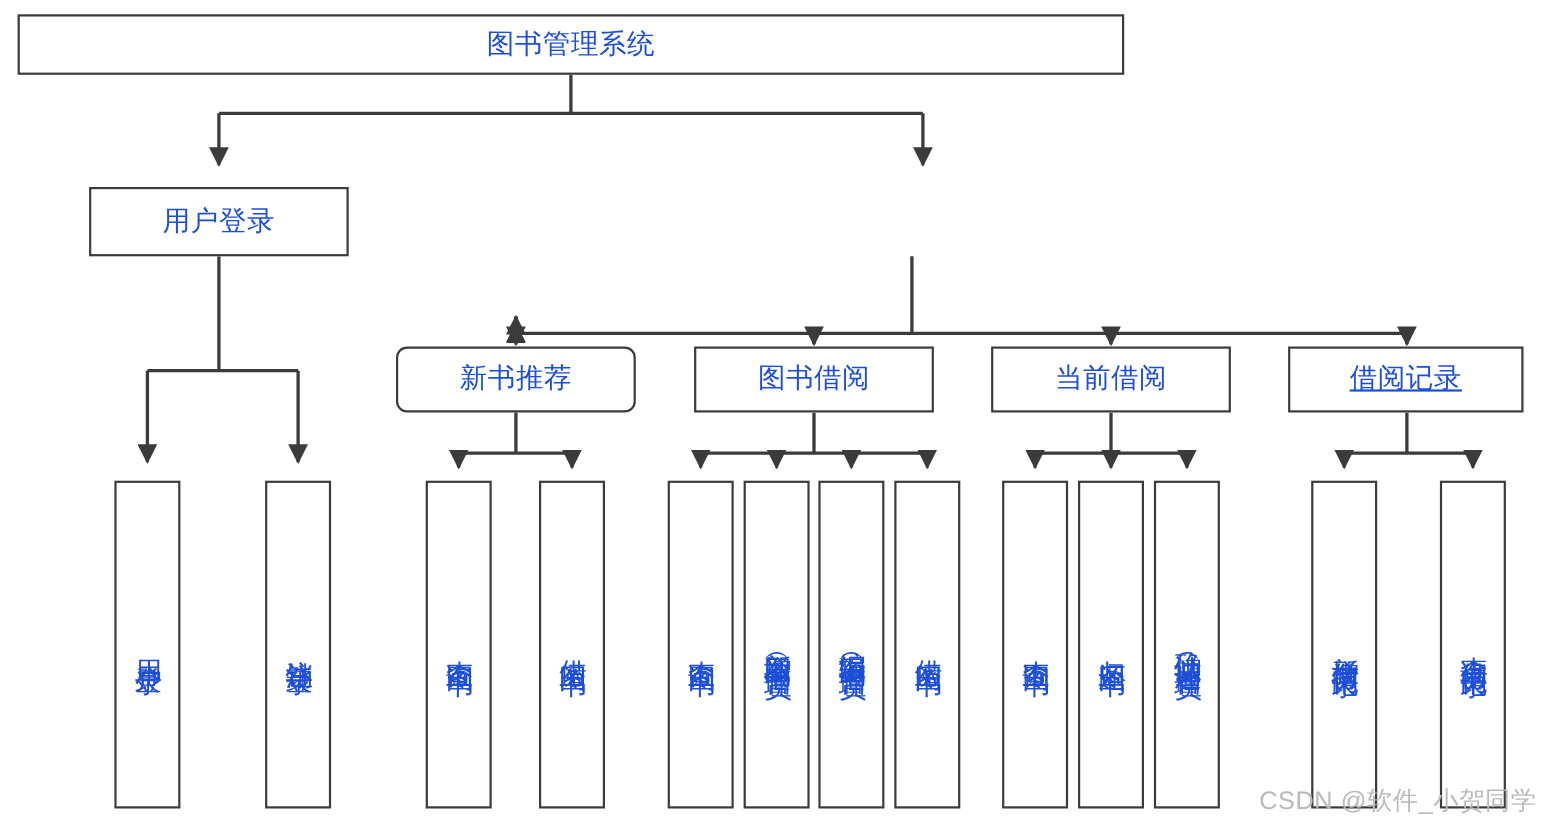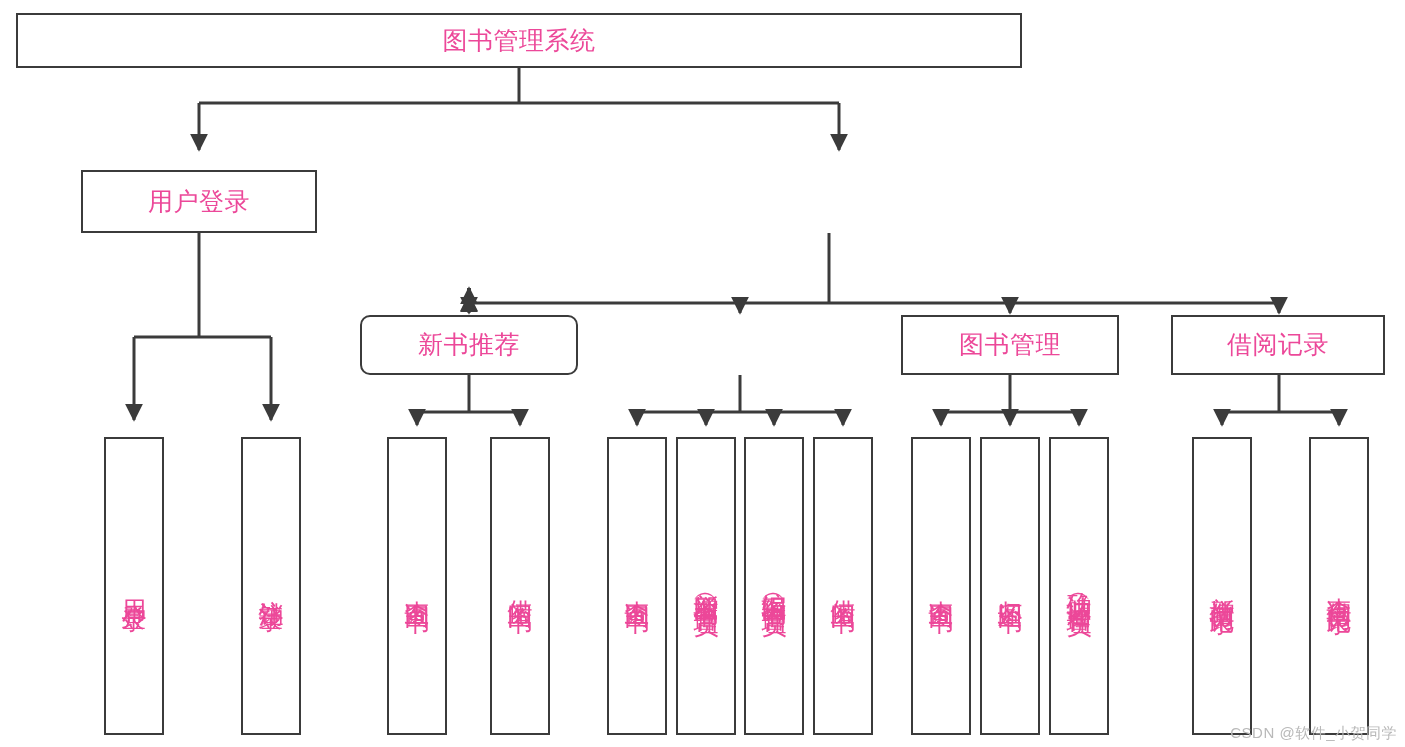--- a/index.html
+++ b/index.html
@@ -28,21 +28,21 @@
     height: 747px;
   }
   .node {
     position: absolute;
     box-sizing: border-box;
     background: #ffffff;
     border: 2px solid #3b3b3b;
     display: flex;
     align-items: center;
     justify-content: center;
-    color: #ec4899;
+    color: #1d4ed8;
     line-height: 1.18;
   }
   .node-label {
     display: block;
     text-align: center;
     white-space: nowrap;
   }
   .node.horiz .node-label {
     writing-mode: horizontal-tb;
     font-size: 25px;
@@ -59,21 +59,21 @@
     writing-mode: vertical-rl;
     text-orientation: upright;
     font-size: 25px;
     letter-spacing: 3px;
     line-height: 1;
   }
   .watermark {
     position: absolute;
     right: 8px;
     bottom: 4px;
-    font-size: 15px;
+    font-size: 23px;
     color: #b9b9b9;
     letter-spacing: 0.5px;
     white-space: nowrap;
     pointer-events: none;
   }
 </style>
 </head>
 <body>
 
 <div id="diagram-root">
@@ -226,26 +226,29 @@
 
   <div class="node horiz" style="left:81px; top:170px; width:236px; height:63px;">
     <span class="node-label">用户登录</span>
   </div>
 
 
   <div class="node horiz" style="left:360px; top:315px; width:218px; height:60px;border-radius:10px;">
     <span class="node-label">新书推荐</span>
   </div>
 
+  <div class="node horiz" style="left:631px; top:315px; width:218px; height:60px;">
+    <span class="node-label">图书借阅</span>
+  </div>
 
   <div class="node horiz" style="left:901px; top:315px; width:218px; height:60px;">
-    <span class="node-label">图书管理</span>
-  </div>
-
-  <div class="node horiz" style="left:1171px; top:315px; width:214px; height:60px;">
+    <span class="node-label">当前借阅</span>
+  </div>
+
+  <div class="node horiz" style="left:1171px; top:315px; width:214px; height:60px;text-decoration:underline;">
     <span class="node-label">借阅记录</span>
   </div>
 
   <div class="node vert" style="left:104px; top:437px; width:60px; height:298px;">
     <span class="node-label">用户登录</span>
   </div>
 
   <div class="node vert" style="left:241px; top:437px; width:60px; height:298px;">
     <span class="node-label">注销登录</span>
   </div>

